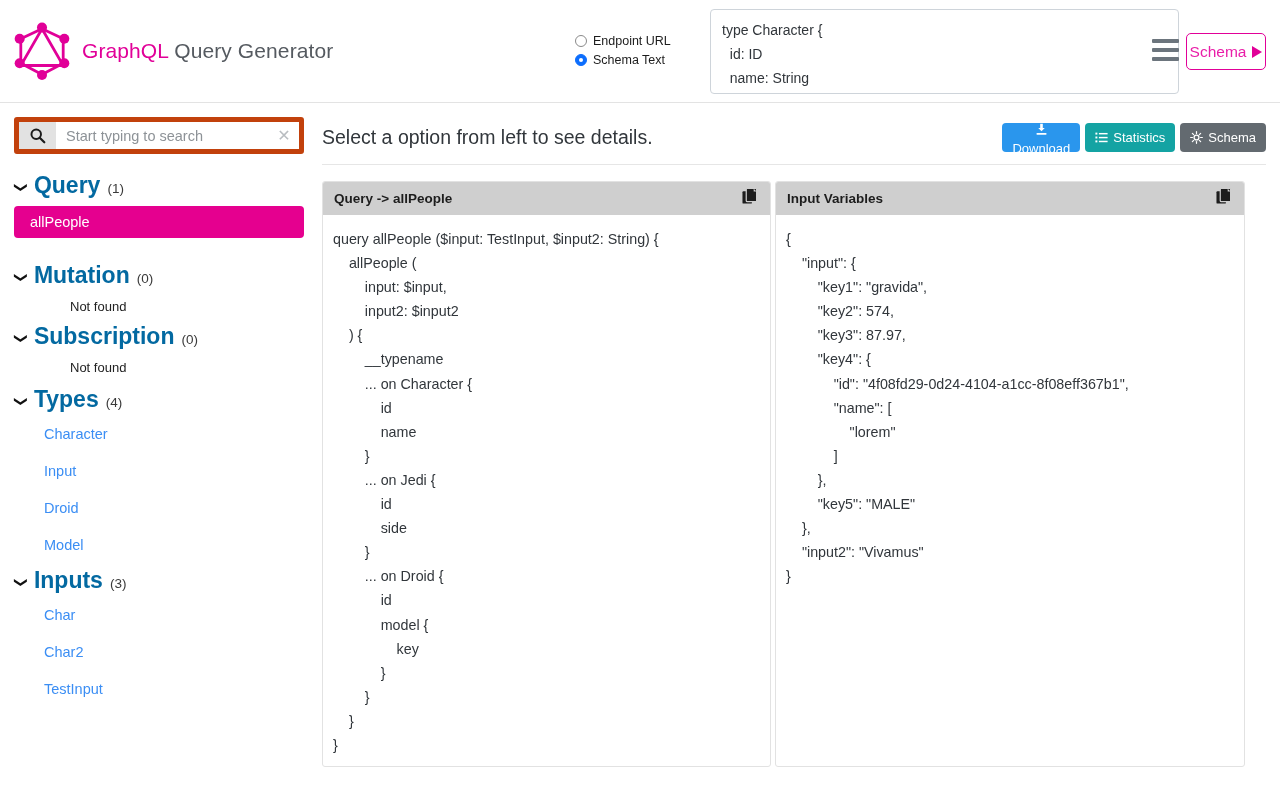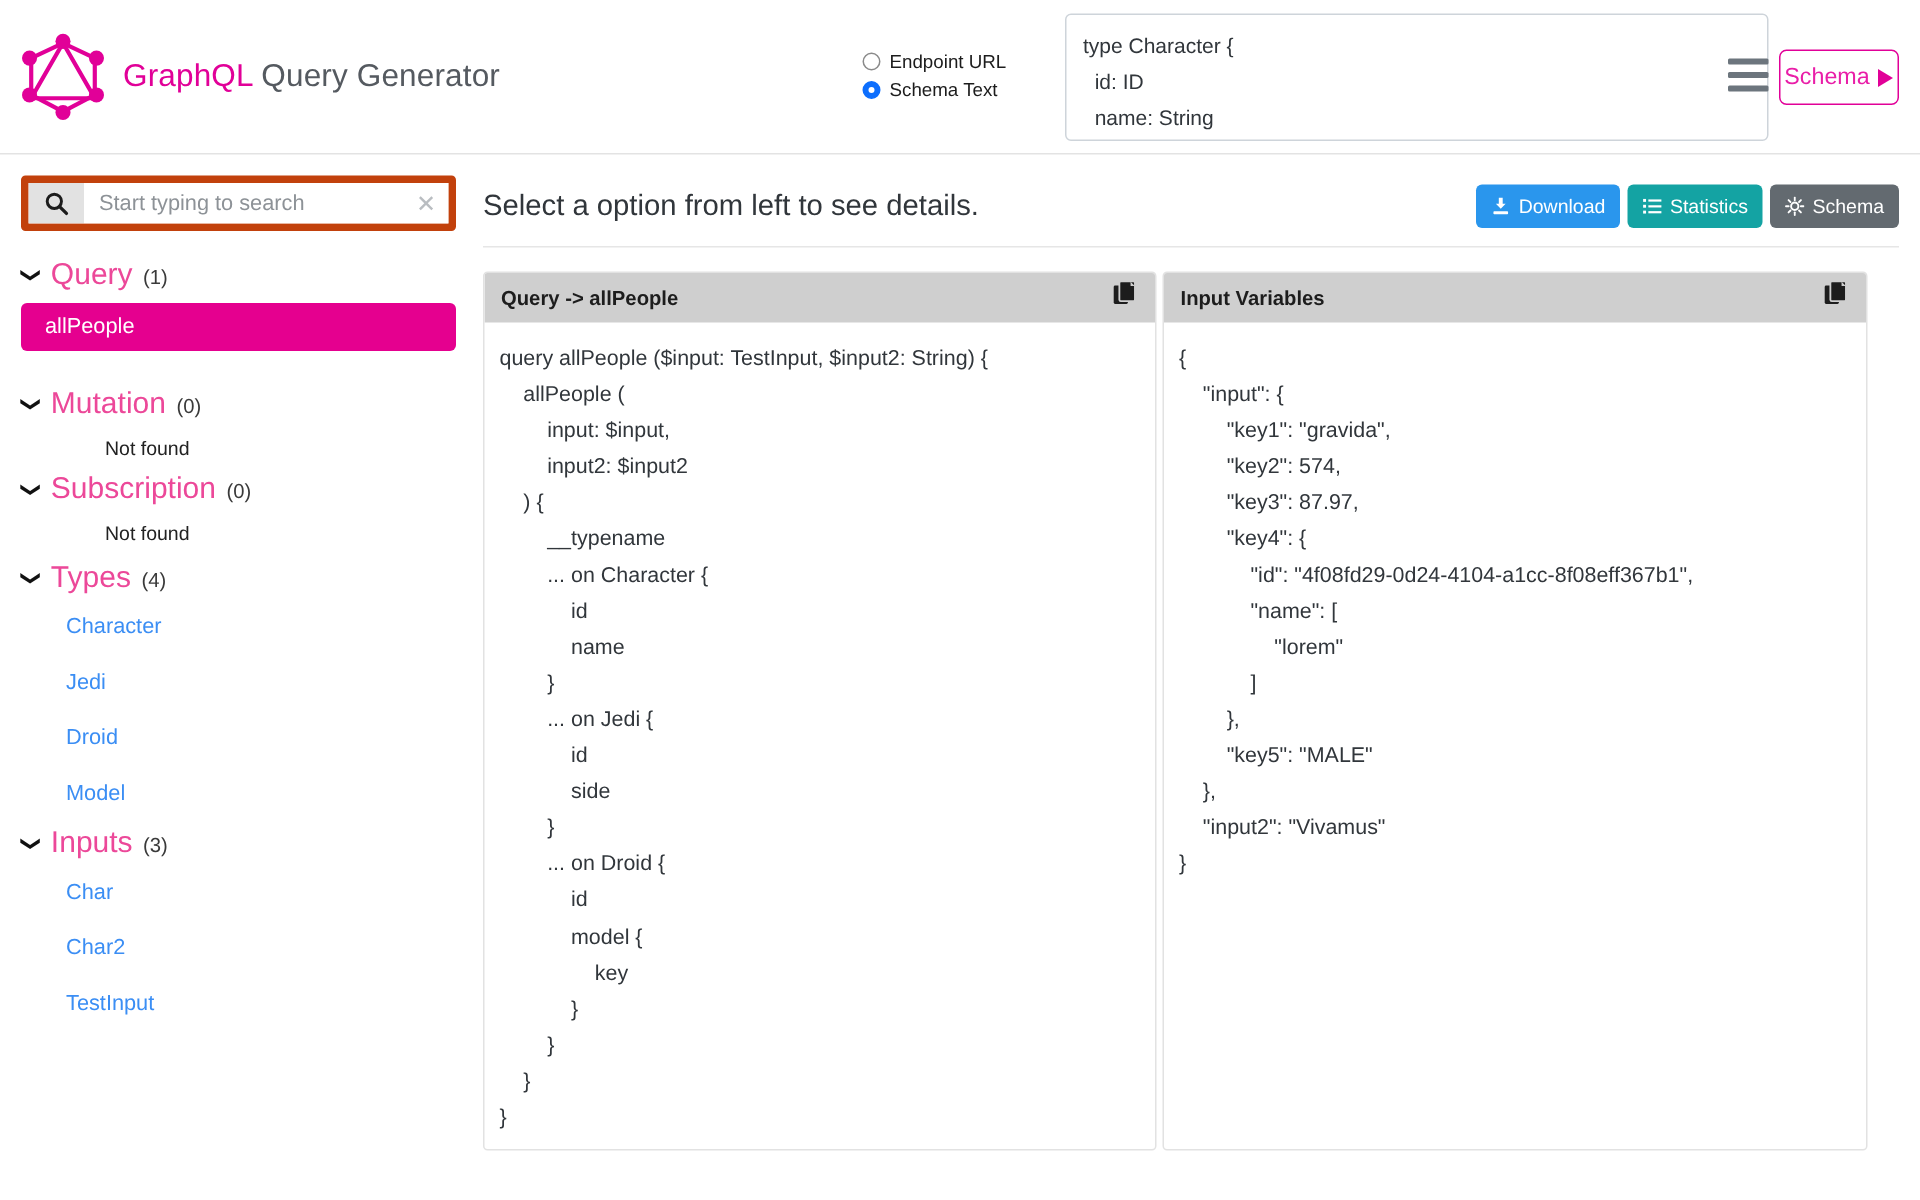--- a/index.html
+++ b/index.html
@@ -159,21 +159,21 @@
     display: flex; align-items: baseline; gap: 7px;
     padding: 2px 0 2px 2px;
     cursor: pointer;
     user-select: none;
   }
   .caret {
     color: #111; font-size: 13px; line-height: 1;
     transform: translateY(-1px);
   }
   .tree-header .t-label {
-    font-size: 20px; font-weight: 400; color: #ec4899;
+    font-size: 23px; font-weight: 700; color: #0369a1;
   }
   .tree-header .t-count {
     font-size: 13.5px; color: #3a3a3a;
   }
   .tree-item-selected {
     background: #e5008f;
     color: #ffffff;
     border-radius: 4px;
     font-size: 14.5px;
     padding: 8px 0 8px 16px;
@@ -217,21 +217,21 @@
     padding: 0 10px;
     border: 0;
     border-radius: 4px;
     color: #fff;
     font-size: 13px;
     cursor: pointer;
     margin-left: 5px;
     font-family: "Liberation Sans", sans-serif;
     white-space: nowrap;
   }
-  .tb-download { background: #2a96ed; }
+  .tb-download { background: #2a96ed; flex-direction: column; }
   .tb-statistics { background: #14a3a3; }
   .tb-schema { background: #636a70; }
   .tb-btn svg { display: block; }
 
   .divider {
     height: 1px;
     background: #e6e6e6;
     margin: 7px 0 16px 0;
   }
 
@@ -371,21 +371,21 @@
         <div class="tree-notfound">Not found</div>
       </div>
 
       <div class="tree-group group-types">
         <div class="tree-header">
           <span class="caret" style="display: inline-block; transform: rotate(90deg) translateX(-1px);">❯</span>
           <span class="t-label">Types</span>
           <span class="t-count">(4)</span>
         </div>
         <a class="tree-link">Character</a>
-        <a class="tree-link">Jedi</a>
+        <a class="tree-link">Input</a>
         <a class="tree-link">Droid</a>
         <a class="tree-link">Model</a>
       </div>
 
       <div class="tree-group group-inputs">
         <div class="tree-header">
           <span class="caret" style="display: inline-block; transform: rotate(90deg) translateX(-1px);">❯</span>
           <span class="t-label">Inputs</span>
           <span class="t-count">(3)</span>
         </div>

